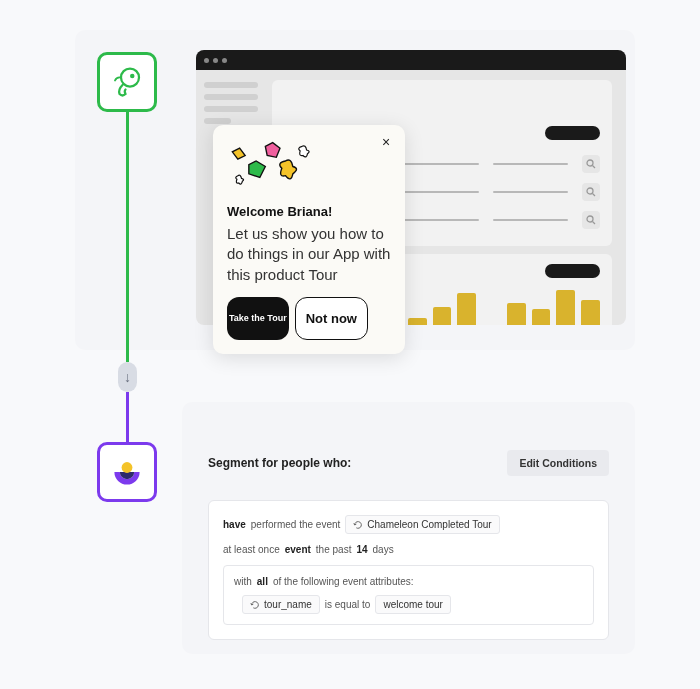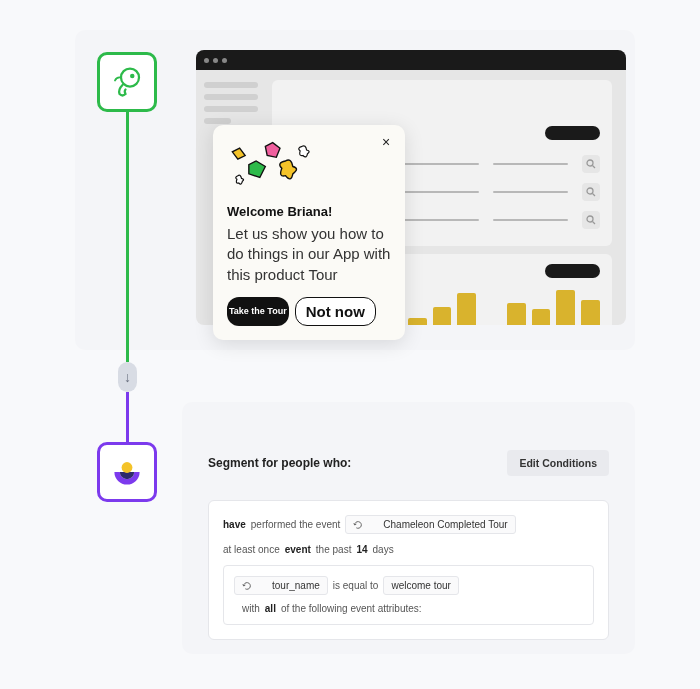--- a/index.html
+++ b/index.html
@@ -177,22 +177,22 @@
   line-height: 1.35;
   color: #333;
   margin-bottom: 12px;
 }
 .modal-buttons { display: flex; gap: 6px; }
 .btn-primary {
   background: #111; color: #fff; font-size: 9px; font-weight: 700;
   padding: 5px 2px; border-radius: 12px; border: none; cursor: pointer;
 }
 .btn-secondary {
-  background: #fff; color: #111; font-size: 15px; font-weight: 700;
-  padding: 5px 10px; border-radius: 12px; border: 1.5px solid #111; cursor: pointer;
+  background: #fff; color: #111; font-size: 13px; font-weight: 700;
+  padding: 13px 10px; border-radius: 12px; border: 1.5px solid #111; cursor: pointer;
 }
 
 
 .vline-green {
   position: absolute;
   left: 126px;
   top: 112px;
   width: 3px;
   height: 250px;
   background: #2dba4a;
@@ -279,21 +279,21 @@
   display: flex;
   flex-wrap: wrap;
   align-items: center;
   gap: 5px;
   margin-bottom: 10px;
 }
 .cond-line b { color: #222; font-weight: 700; }
 .chip {
   display: inline-flex;
   align-items: center;
-  gap: 20px;
+  gap: 4px;
   background: #fafafb;
   border: 1px solid #e5e6ea;
   border-radius: 3px;
   padding: 3px 7px;
   font-size: 10px;
   color: #333;
 }
 .refresh-icon {
   width: 10px; height: 10px;
   display: inline-block;
@@ -455,32 +455,32 @@
     </div>
     <div class="cond-line">
       <span data-bind="bottom.condition.line2_a">at least once</span>
       <b data-bind="bottom.condition.line2_b">event</b>
       <span data-bind="bottom.condition.line2_c">the past</span>
       <b data-bind="bottom.condition.line2_days">14</b>
       <span data-bind="bottom.condition.line2_d">days</span>
     </div>
     <div class="inner-cond">
       <div class="cond-line">
+        <span data-bind="bottom.condition.inner_prefix">with</span>
+        <b data-bind="bottom.condition.inner_all">all</b>
+        <span data-bind="bottom.condition.inner_suffix">of the following event attributes:</span>
+      </div>
+      <div class="cond-line">
         <span class="chip">
           <svg class="refresh-icon" viewBox="0 0 12 12">
               <path d="M 2 6 A 4 4 0 1 1 4 9.4" fill="none" stroke="#666" stroke-width="1.2"></path>
               <polyline points="1,4 2,6 4,5" fill="none" stroke="#666" stroke-width="1.2"></polyline>
             </svg>
           <span data-bind="bottom.condition.attr_chip">tour_name</span>
         </span>
         <span data-bind="bottom.condition.op">is equal to</span>
         <span class="chip">
           <span data-bind="bottom.condition.value_chip">welcome tour</span>
         </span>
       </div>
-      <div class="cond-line">
-        <span data-bind="bottom.condition.inner_prefix">with</span>
-        <b data-bind="bottom.condition.inner_all">all</b>
-        <span data-bind="bottom.condition.inner_suffix">of the following event attributes:</span>
-      </div>
     </div>
   </div>
 </div>
 
 </body></html>

